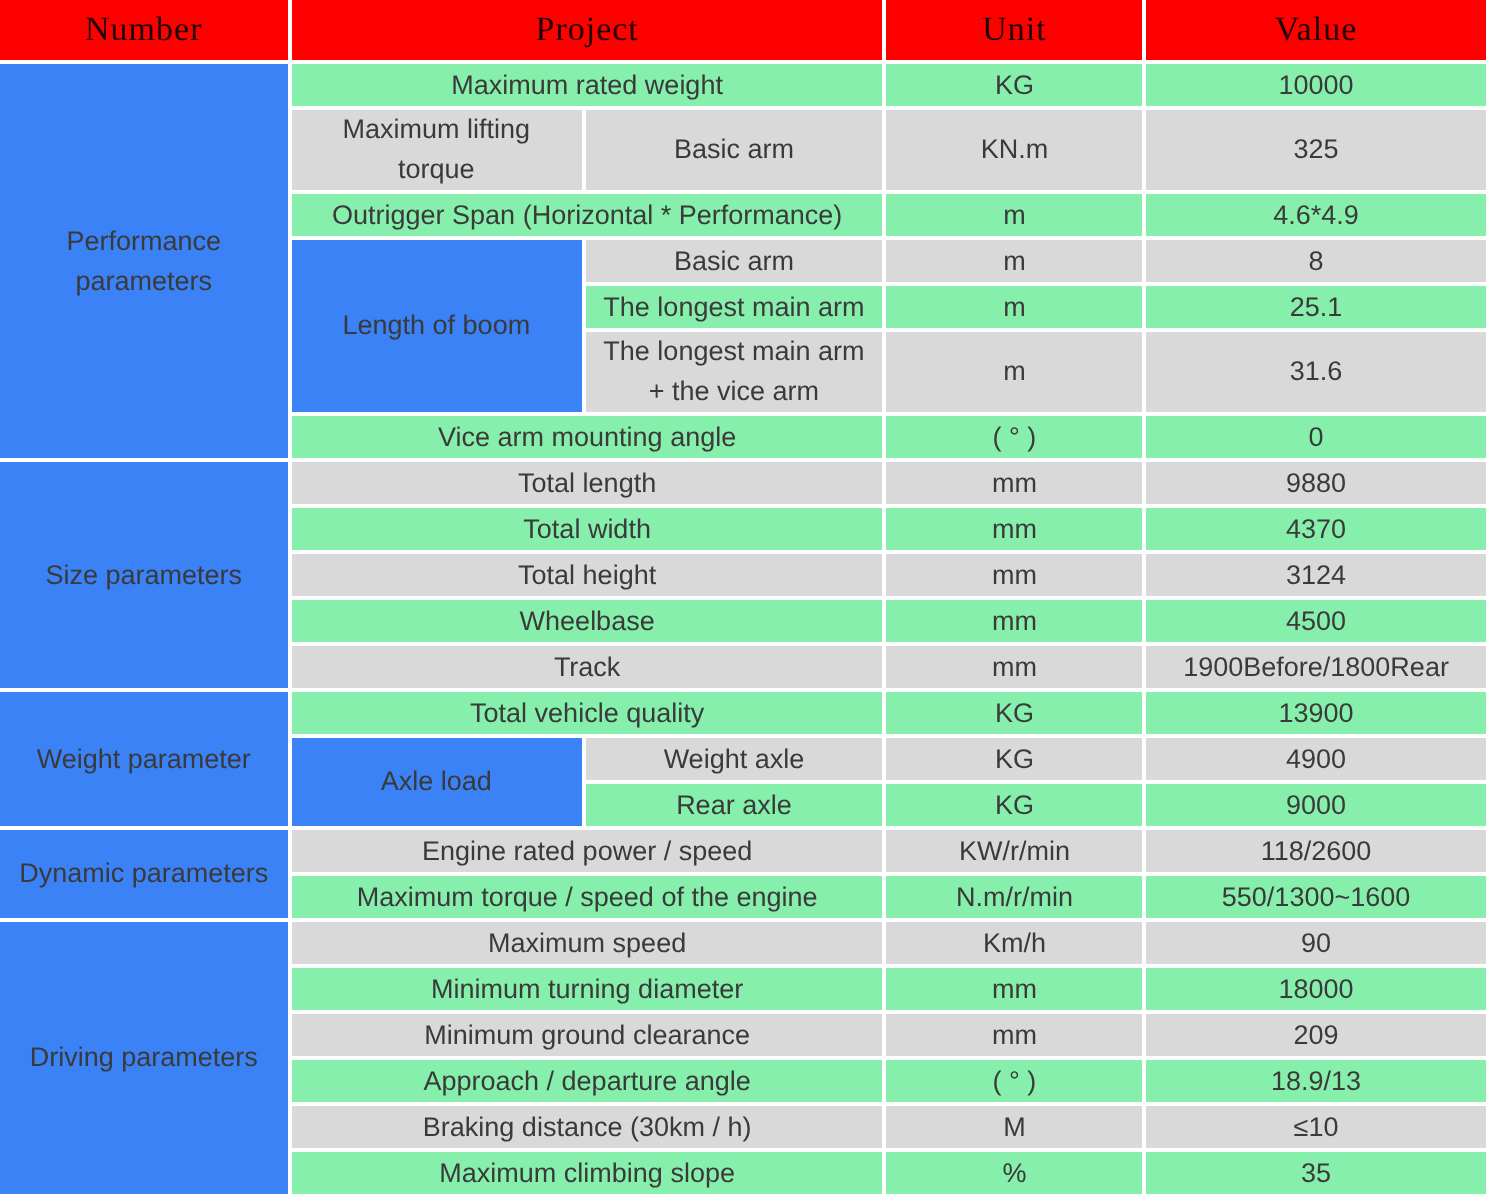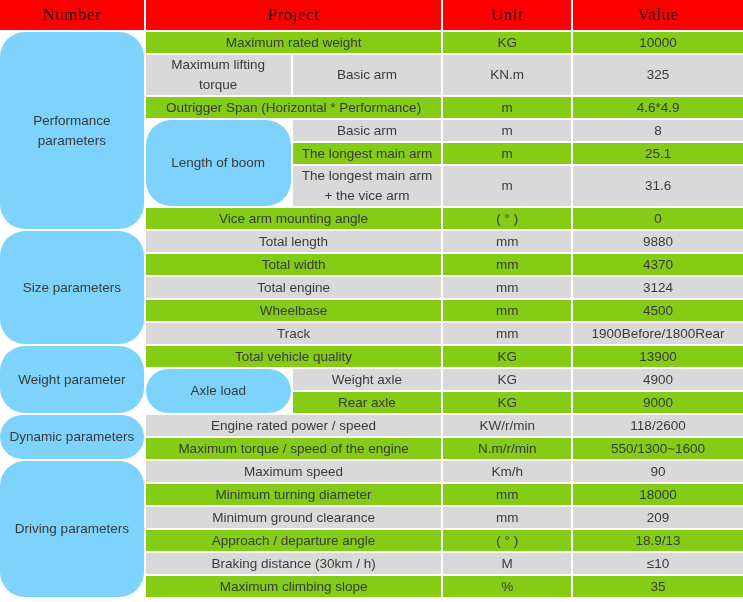--- a/index.html
+++ b/index.html
@@ -40,23 +40,23 @@
     font-family: "Liberation Sans", sans-serif;
     font-size: 13.5px;
     color: #3a3a3a;
     text-align: center;
     vertical-align: middle;
     height: 21px;
     line-height: 1.45;
     padding: 0 5px;
     overflow: hidden;
   }
-  td.light { background: #84cc16; }
+  td.light { background: #86efac; }
   td.dark  { background: #d9d9d9; }
-  td.group { background: #7dd3fc; border-radius: 25px; }
+  td.group { background: #3b82f6; }
   tr.tall td { height: 40px; }
 </style>
 </head>
 <body>
 
 <div class="table-wrap">
 <table class="spec">
   <colgroup>
     <col style="width:143px">
     <col style="width:144px">
@@ -117,21 +117,21 @@
     <td class="dark" colspan="2">Total length</td>
     <td class="dark">mm</td>
     <td class="dark">9880</td>
   </tr>
   <tr>
     <td class="light" colspan="2">Total width</td>
     <td class="light">mm</td>
     <td class="light">4370</td>
   </tr>
   <tr>
-    <td class="dark" colspan="2">Total engine</td>
+    <td class="dark" colspan="2">Total height</td>
     <td class="dark">mm</td>
     <td class="dark">3124</td>
   </tr>
   <tr>
     <td class="light" colspan="2">Wheelbase</td>
     <td class="light">mm</td>
     <td class="light">4500</td>
   </tr>
   <tr>
     <td class="dark" colspan="2">Track</td>

